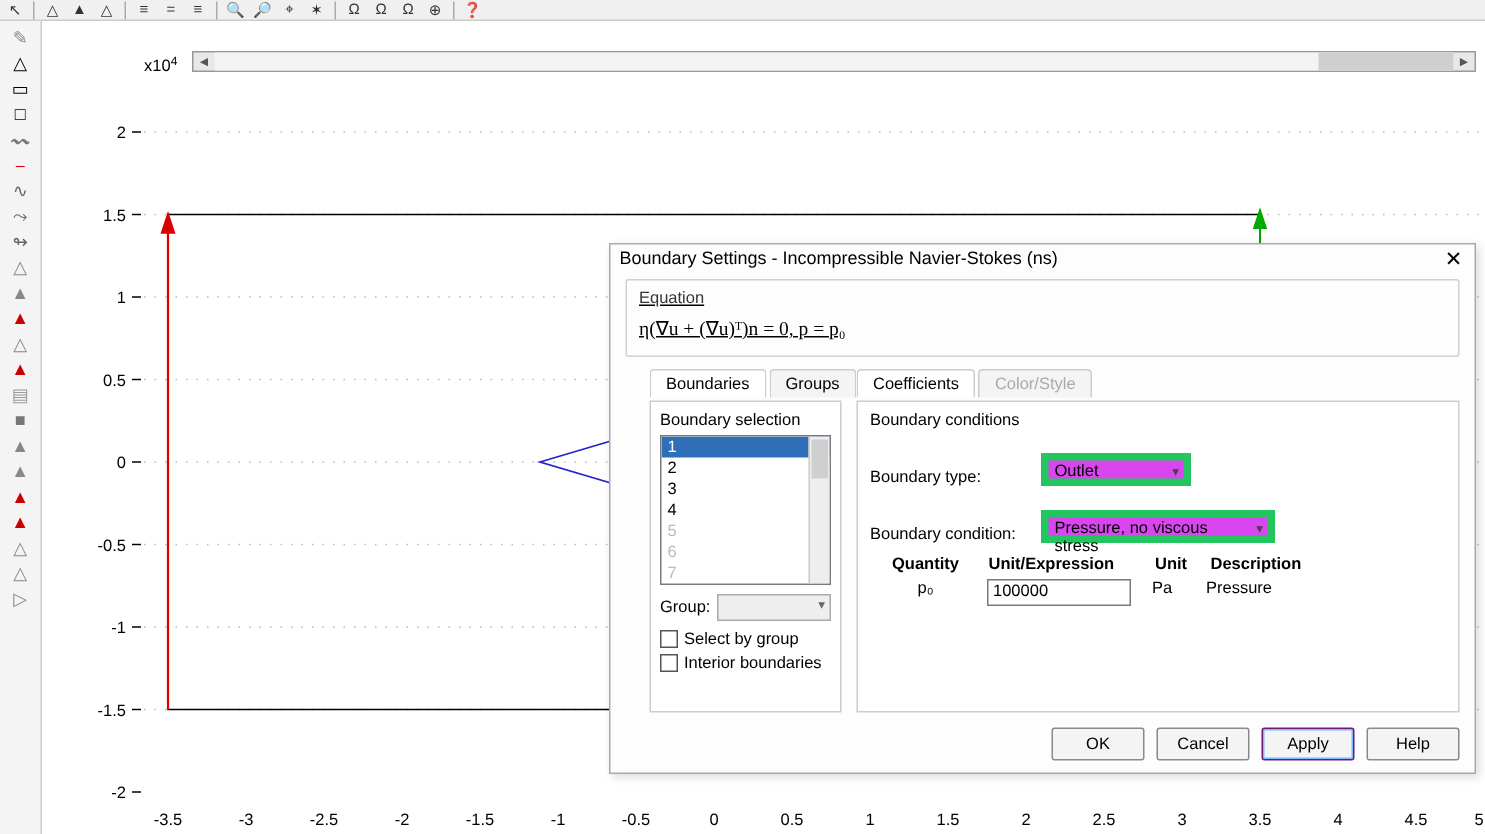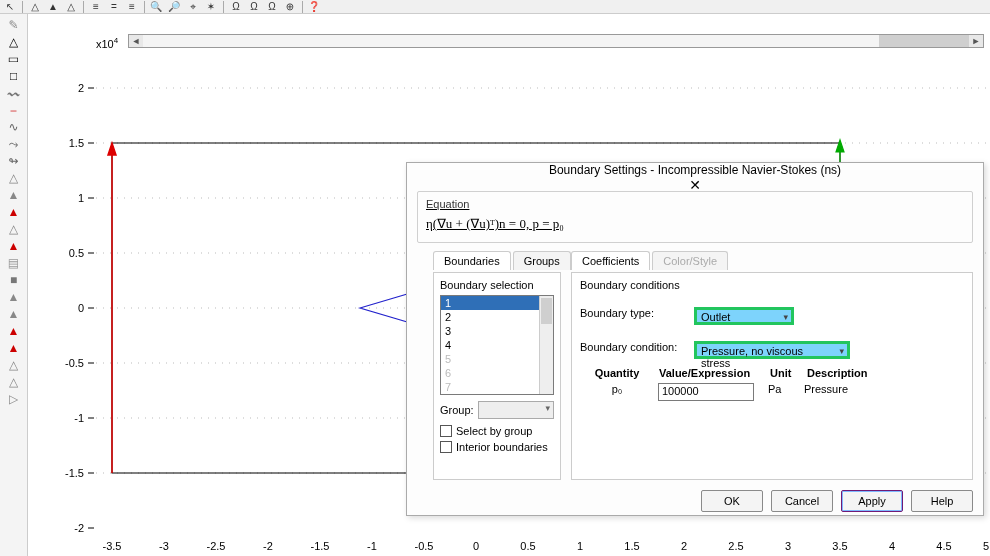--- a/index.html
+++ b/index.html
@@ -73,21 +73,20 @@
     width: 578px; height: 354px;
     background: #fdfdfd;
     border: 1px solid #aaa;
     box-shadow: 2px 2px 6px rgba(0,0,0,.15);
     display: flex; flex-direction: column;
   }
   .dlg-title {
     height: 22px; padding: 0 6px;
     display:flex; align-items:center; justify-content:space-between;
     font-size: 12px;
-    flex-direction: column;
   }
   .dlg-close { width:16px;height:16px;display:flex;align-items:center;justify-content:center;font-size:14px;}
   .dlg-body { flex:1; padding: 6px 10px 4px 10px; }
   .eq-box {
     border: 1px solid #d0d0d0; border-radius:2px;
     padding: 6px 8px 10px 8px; margin-bottom: 8px;
     font-size:11px;
     text-decoration:underline;
   }
   .eq-label { color:#333; margin-bottom:6px; }
@@ -121,24 +120,24 @@
   .grp-combo::after { content:"▾"; position:absolute; right:3px; top:1px; font-size:9px; color:#666;}
   .chk-row { display:flex; align-items:center; gap:4px; margin-bottom:4px; }
   .chk { width:12px;height:12px;border:1px solid #555;background:#fff;}
 
   .right-panel { flex:1; }
   .right-panel .frame {
     border:1px solid #ccc; background:#fff; padding:6px 8px;
     height: 208px;
   }
   .bc-title { margin-bottom:8px; }
-  .form-row { display:flex; align-items:flex-start; gap:6px; margin-bottom:6px;margin-top:16px; }
+  .form-row { display:flex; align-items:flex-end; gap:6px; margin-bottom:6px;margin-top:16px; }
   .form-label { width:108px; }
   .combo {
-    height:18px; border:3px solid #22c55e; background:#7dd3fc; padding:1px 16px 11px 4px; position:relative;
+    height:18px; border:5px solid #22c55e; background:#d946ef; padding:1px 16px 11px 4px; position:relative;
     min-width:90px;
   }
   .combo::after { content:"▾"; position:absolute; right:3px; top:2px; font-size:9px; color:#444;}
   .tbl-head { display:flex; font-weight:bold; gap:1px; margin-top:4px; }
   .tbl-head > div, .tbl-row > div { padding:2px 4px; }
   .col-q { width:74px; text-align:center;}
   .col-v { width:110px;}
   .col-u { width:36px;}
   .col-d { flex:1;}
   .tbl-row { display:flex; align-items:flex-start; }
@@ -357,21 +356,21 @@
             </div>
           </div>
           <div class="form-row">
             <div class="form-label">Boundary condition:</div>
             <div class="combo" style="width:156px;">
               <span>Pressure, no viscous stress</span>
             </div>
           </div>
           <div class="tbl-head">
             <div class="col-q">Quantity</div>
-            <div class="col-v">Value/Expression</div>
+            <div class="col-v">Unit/Expression</div>
             <div class="col-u">Unit</div>
             <div class="col-d">Description</div>
           </div>
           <div class="tbl-row">
             <div class="col-q">p₀</div>
             <div class="col-v">
                 <div class="val-input"><span>100000</span></div>
               </div>
             <div class="col-u">Pa</div>
             <div class="col-d">Pressure</div>

